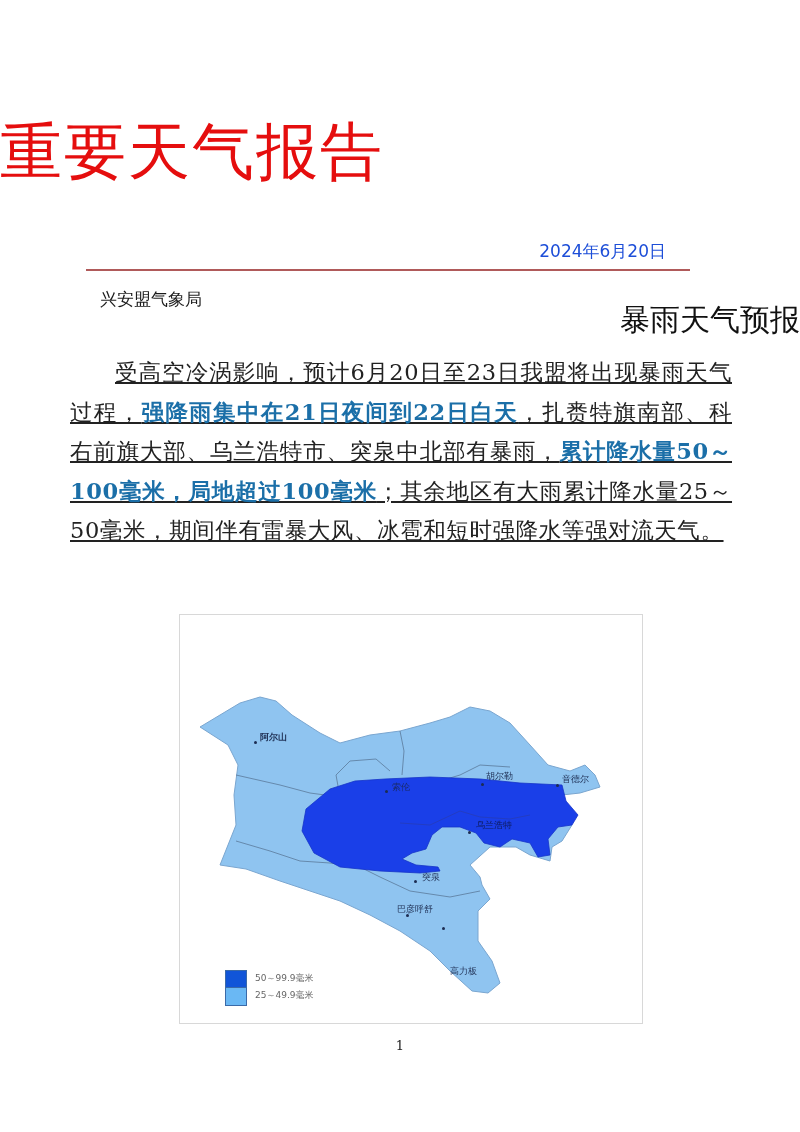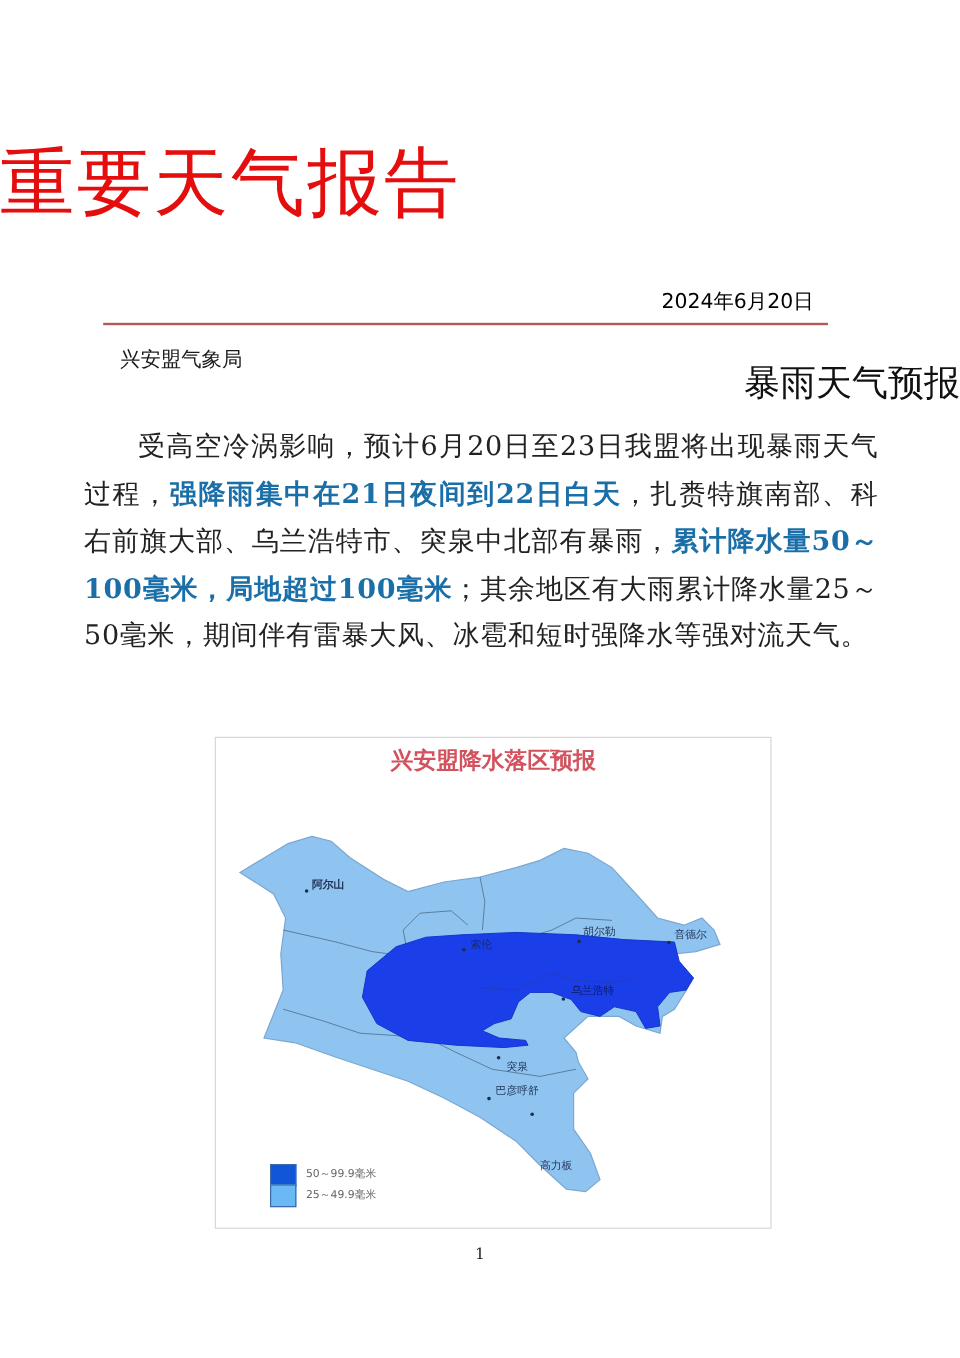--- a/index.html
+++ b/index.html
@@ -1,20 +1,20 @@
 <!DOCTYPE html>
 <html><head>
 <meta charset="utf-8">
 <style>
   html, body { margin: 0; padding: 0; background: #ffffff; }
   body { width: 800px; height: 1132px; position: relative; overflow: hidden; font-family: "DejaVu Sans", sans-serif; }
   .main-title { position: absolute; left: 0; width: 800px; top: 112px; text-align: left; font-size: 62px; letter-spacing: 2px; color: #e50e0e; font-family: "DejaVu Sans", sans-serif; font-weight: normal; line-height: 80px; }
   .issuer-row { position: absolute; left: 86px; width: 604px; top: 238px; height: 30px; }
   .issuer { position: absolute; left: 14px; top: 2px; font-size: 17px; color: #1a1a1a; font-family: "DejaVu Sans", sans-serif; margin-top: 48px; }
-  .issue-date { position: absolute; right: 12px; top: 2px; font-size: 17px; color: #000000; font-family: "DejaVu Sans", sans-serif; }
+  .issue-date { position: absolute; right: 24px; top: 2px; font-size: 17px; color: #1d4ed8; font-family: "DejaVu Sans", sans-serif; }
   .red-rule { position: absolute; left: 86px; width: 604px; top: 269px; height: 2px; background: #b05a5a; }
   .sub-title { position: absolute; left: 0; width: 800px; top: 298px; text-align: right; font-size: 30px; color: #111; font-family: "DejaVu Sans", sans-serif; line-height: 44px; }
   .body-text { position: absolute; left: 70px; width: 662px; top: 353px; font-size: 22.5px; line-height: 39.5px; color: #222; font-family: "DejaVu Serif", serif; text-align: justify; text-indent: 2em; letter-spacing: 0.6px; }
   .hl { color: #1b6fa8; }
   .hl b { font-weight: bold; }
   .map-frame { position: absolute; left: 179px; top: 614px; width: 462px; height: 408px; border: 1px solid #d8d8d8; background: #fff; }
   .map-title { position: absolute; left: 0; width: 100%; top: 6px; text-align: center; font-size: 19px; color: #d2525e; font-family: "DejaVu Serif", serif; font-weight: bold; }
   .map-period { position: absolute; left: 0; width: 100%; top: 40px; text-align: center; font-size: 16px; color: #d2525e; font-family: "DejaVu Serif", serif; }
   .map-svg { position: absolute; left: 0; top: 0; }
   .place { position: absolute; font-size: 9px; color: #23355a; font-family: "DejaVu Sans", sans-serif; white-space: nowrap; }
@@ -31,60 +31,59 @@
 <div class="main-title">重要天气报告</div>
 
 <div class="issuer-row">
   <span class="issuer">兴安盟气象局</span>
   <span class="issue-date">2024年6月20日</span>
 </div>
 <div class="red-rule"></div>
 
 <div class="sub-title">暴雨天气预报</div>
 
-<p class="body-text" style="margin:0;">
+<p class="body-text" style="margin:0;text-decoration:underline;">
   <span>受高空冷涡影响，预计6月20日至23日我盟将出现暴雨天气过程，</span><span class="hl"><b>强降雨集中在21日夜间到22日白天</b></span><span>，扎赉特旗南部、科右前旗大部、乌兰浩特市、突泉中北部有暴雨，</span><span class="hl"><b>累计降水量50～100毫米，局地超过100毫米</b></span><span>；其余地区有大雨累计降水量25～50毫米，期间伴有雷暴大风、冰雹和短时强降水等强对流天气。</span>
 </p>
 
 <div class="map-frame">
   <svg class="map-svg" width="462" height="408" viewBox="0 0 462 408">
 
     <path d="M 20 112 L 40 100 L 60 88 L 80 82 L 96 86 L 112 100 L 140 118 L 160 128 L 190 120 L 220 116 L 250 108 L 270 102 L 290 92 L 310 96 L 330 108 L 350 130 L 368 150 L 390 156 L 405 150 L 415 160 L 420 172 L 400 178 L 382 180 L 378 196 L 392 210 L 382 226 L 372 232 L 370 246 L 350 240 L 336 232 L 310 232 L 290 250 L 300 262 L 302 270 L 310 284 L 298 296 L 298 326 L 312 346 L 320 368 L 308 378 L 292 376 L 270 356 L 250 336 L 220 316 L 190 300 L 160 286 L 130 276 L 100 266 L 66 254 L 40 250 L 48 230 L 56 210 L 54 180 L 58 150 L 48 130 Z" fill="#8fc4f0" stroke="#7aa6d0" stroke-width="1"></path>
 
     <path d="M 56 160 L 100 170 L 130 178 L 160 182 L 190 174 L 220 170 L 260 166 L 280 160 L 300 150 L 330 152" fill="none" stroke="#5a7a9a" stroke-width="0.8"></path>
     <path d="M 160 182 L 156 160 L 170 146 L 196 144 L 210 156" fill="none" stroke="#5a7a9a" stroke-width="0.8"></path>
     <path d="M 220 116 L 224 136 L 222 160" fill="none" stroke="#5a7a9a" stroke-width="0.8"></path>
     <path d="M 56 226 L 90 236 L 120 246 L 150 248 L 180 252 L 200 262 L 230 276 L 270 282 L 300 276" fill="none" stroke="#5a7a9a" stroke-width="0.8"></path>
 
     <path d="M 150 174 L 175 166 L 205 164 L 250 162 L 300 164 L 340 168 L 382 170 L 386 186 L 398 200 L 392 210 L 378 212 L 368 224 L 370 240 L 358 242 L 350 228 L 332 224 L 320 232 L 304 228 L 296 218 L 280 212 L 262 212 L 252 220 L 246 234 L 232 238 L 222 244 L 236 250 L 258 252 L 260 256 L 240 258 L 200 256 L 160 252 L 134 238 L 122 216 L 126 194 Z" fill="#1a3fe8" stroke="#1533c8" stroke-width="0.8"></path>
     <path d="M 280 196 L 300 202 L 330 204 L 350 200 M 220 208 L 250 210 L 280 196" fill="none" stroke="#2a3aa8" stroke-width="0.6"></path>
   </svg>
 
-  <div class="map-title">兴安盟降水落区预报</div>
 
   <span class="place-dot" style="left:74px;top:126px;"></span>
   <span class="place" style="left:80px;top:116px;font-weight:bold;">阿尔山</span>
 
   <span class="place-dot" style="left:205px;top:175px;"></span>
   <span class="place" style="left:212px;top:166px;color:#1a2a6a;">索伦</span>
 
   <span class="place-dot" style="left:301px;top:168px;"></span>
   <span class="place" style="left:306px;top:155px;">胡尔勒</span>
 
   <span class="place-dot" style="left:376px;top:169px;"></span>
   <span class="place" style="left:382px;top:158px;">音德尔</span>
 
   <span class="place-dot" style="left:288px;top:216px;"></span>
   <span class="place" style="left:296px;top:204px;color:#0d1a5a;">乌兰浩特</span>
 
   <span class="place-dot" style="left:234px;top:265px;"></span>
-  <span class="place" style="left:242px;top:268px;text-align:center;">突泉</span>
+  <span class="place" style="left:242px;top:256px;text-align:center;">突泉</span>
 
   <span class="place-dot" style="left:226px;top:299px;"></span>
-  <span class="place" style="left:233px;top:288px;">巴彦呼舒</span>
+  <span class="place" style="left:217px;top:288px;">巴彦呼舒</span>
 
   <span class="place-dot" style="left:262px;top:312px;"></span>
   <span class="place" style="left:270px;top:302px;margin-top:48px;">高力板</span>
 
   <div class="legend">
     <div class="legend-item">
       <span class="legend-swatch" style="background:#1155d8;border:1px solid #3a6aa8;"></span>
       <span class="legend-label">50～99.9毫米</span>
     </div>
     <div class="legend-item">

